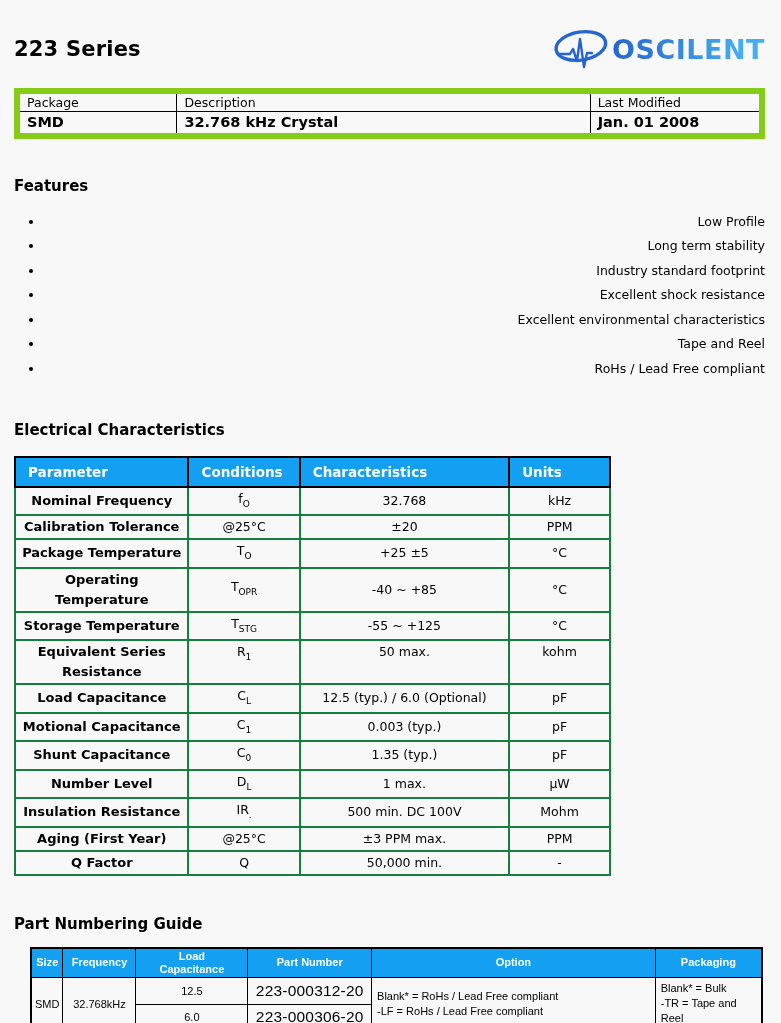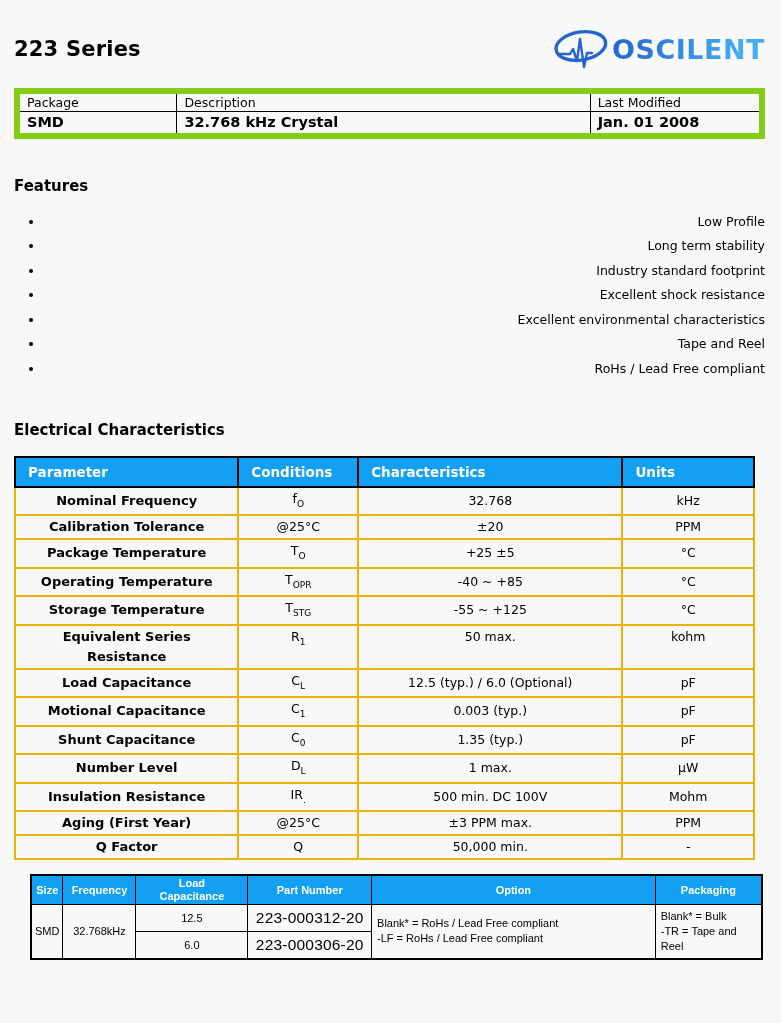--- a/index.html
+++ b/index.html
@@ -35,28 +35,28 @@
   .section-heading { font-size: 15px; font-weight: bold; }
   .features-heading { margin-top: 38px; }
   .elec-heading { margin-top: 39px; }
   .part-heading { margin-top: 39px; }
 
   
   .features-list { margin: 15px 0 0 0; padding-left: 30px; list-style: disc; }
   .features-list li { font-size: 12.5px; line-height: 24.6px; padding-left: 8px; text-align: right; }
 
   
-  .elec-table { width: 741px; margin-top: 17px; border: 2px solid #000; }
+  .elec-table { width: 597px; margin-top: 17px; border: 2px solid #000; }
   .elec-table th {
     background: var(--accent); color: #fff; text-align: left;
     font-size: 13.5px; font-weight: bold; padding: 6px 4px 6px 12px;
     border: 2px solid #000;
   }
   .elec-table td {
-    border: 2px solid #eab308; text-align: center;
+    border: 2px solid #15803d; text-align: center;
     font-size: 12.5px; padding: 1px 4px; height: 23px; line-height: 20px;
   }
   .elec-table td.param { font-weight: bold; font-size: 13px; }
   .elec-table tr.tall td { vertical-align: top; height: 44px; }
   .elec-table tr.tall td.param .cell-text { display: inline-block; max-width: 175px; }
   .elec-table sub { font-size: 0.72em; }
   .elec-table sup { font-size: 0.72em; }
 
   
   .part-table {
@@ -219,20 +219,21 @@
         </tr>
         <tr>
           <td class="param"><span class="cell-text">Q Factor</span></td>
           <td class="cond"><span class="cell-text">Q</span></td>
           <td class="chars"><span class="cell-text">50,000 min.</span></td>
           <td class="units"><span class="cell-text">-</span></td>
         </tr>
       </tbody>
   </table>
 
+  <h2 class="section-heading part-heading">Part Numbering Guide</h2>
   <table class="part-table">
     <colgroup>
       <col style="width:32px">
         <col style="width:73px">
         <col style="width:112px">
       <col style="width:124px">
         <col style="width:285px">
         <col style="width:107px">
     </colgroup>
     <thead>

